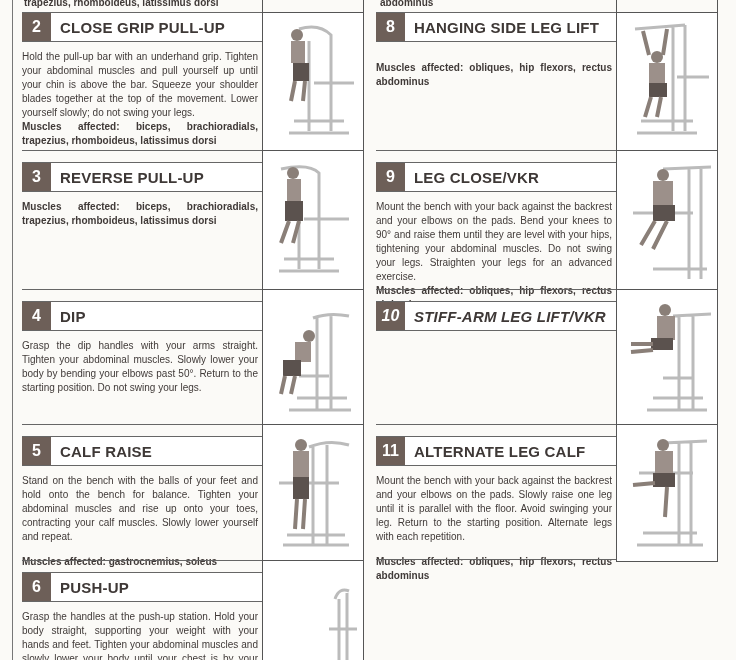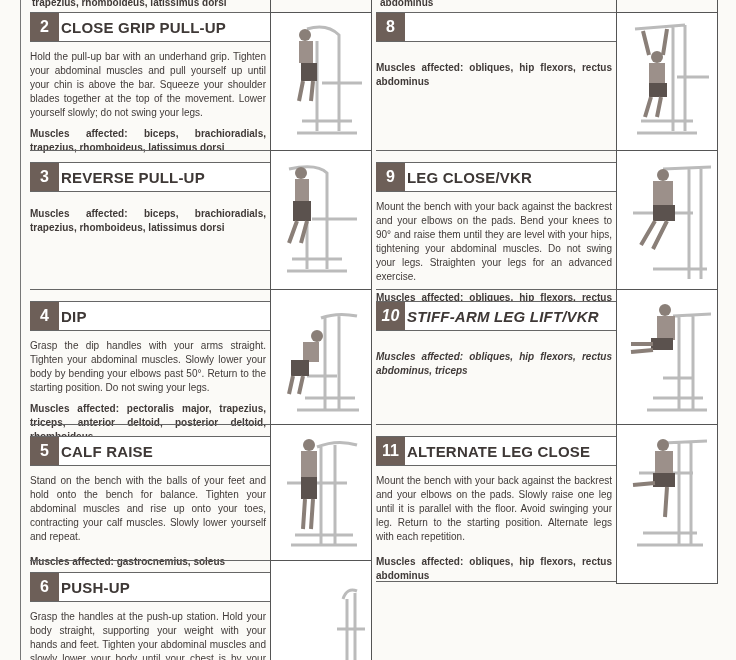--- a/index.html
+++ b/index.html
@@ -4,49 +4,49 @@
   <style>
     html, body { margin:0; padding:0; }
     body {
       width:736px; height:660px; overflow:hidden;
       background:#fbfaf7;
       font-family:"Liberation Sans", sans-serif;
       color:#3a3533;
       position:relative;
     }
     .col { position:absolute; top:0; }
-    .col-left { left:12px; width:340px; }
+    .col-left { left:4px; width:340px; }
     .col-right { left:376px; width:344px; }
     .section { position:absolute; left:0; width:100%; }
     .text-area { position:absolute; top:0; }
     .img-cell {
       position:absolute; top:0; height:100%;
       border-left:1px solid #555; border-right:1px solid #555;
       border-top:1px solid #555;
       background:#fff;
     }
     .head {
       position:absolute; top:12px; left:0; right:0; height:28px;
       border-top:1px solid #666; border-bottom:1px solid #666;
       display:flex; align-items:center; background:#fff;
     }
     .num {
       width:29px; height:100%; background:#6d5f58; color:#fff;
       display:flex; align-items:center; justify-content:center;
       font-weight:bold; font-size:16px;
     }
     .title {
-      padding-left:2px; font-weight:bold; font-size:15px; color:#3e3836;
+      padding-left:9px; font-weight:bold; font-size:15px; color:#3e3836;
       letter-spacing:0.2px;
     }
     .desc {
       position:absolute; top:50px; left:0; right:4px;
       font-size:10px; line-height:14px; text-align:justify; color:#403a38;
     }
-    .muscles { font-weight:bold; margin-top:7px; }
+    .muscles { font-weight:bold; margin-top:0; }
     .muscles.gap { margin-top:11px; }
     .fig { position:absolute; inset:8px 6px; }
   </style>
 </head>
 <body>
 
 <div class="col col-left" style="height:660px;">
   <div style="position:absolute;left:8px;top:0;width:1px;height:660px;background:#777;"></div>
   <div style="position:absolute;left:20px;top:-3px;width:230px;font-size:10px;font-weight:bold;color:#403a38;">trapezius, rhomboideus, latissimus dorsi</div>
   <div style="position:absolute;left:258px;top:0;width:100px;height:12px;border-left:1px solid #555;border-right:1px solid #555;"></div>
@@ -98,21 +98,20 @@
 
   <div class="section" style="top:289px;height:135px;">
     <div style="position:absolute;left:18px;top:0;width:240px;height:1px;background:#666;"></div>
     <div class="text-area" style="left:18px;width:240px;height:135px;">
       <div class="head">
         <div class="num">4</div>
         <div class="title">DIP</div>
       </div>
       <div class="desc">
         <div>Grasp the dip handles with your arms straight. Tighten your abdominal muscles. Slowly lower your body by bending your elbows past 50°. Return to the starting position. Do not swing your legs.</div>
-        <div class="muscles">Muscles affected: pectoralis major, trapezius, triceps, anterior deltoid, posterior deltoid, rhomboideus</div>
       </div>
     </div>
     <div class="img-cell" style="left:258px;width:100px;">
       <svg class="fig" viewBox="0 0 88 120">
         <path d="M44 20 Q60 14 80 18 M48 20 L48 112 M62 18 L62 112 M20 112 L82 112 M28 100 L78 100 M30 78 L60 78" stroke="#bbb" stroke-width="3" fill="none"></path>
         <circle cx="40" cy="38" r="6" fill="#8a7f78"></circle>
         <rect x="26" y="44" width="16" height="20" fill="#9c908a"></rect>
         <rect x="14" y="62" width="18" height="16" fill="#5b524e"></rect>
         <path d="M16 78 L12 96 M26 78 L22 96" stroke="#8a7f78" stroke-width="4"></path>
       </svg>
@@ -164,20 +163,21 @@
 
 <div class="col col-right" style="height:660px;">
   <div style="position:absolute;left:4px;top:-3px;width:220px;font-size:10px;font-weight:bold;color:#403a38;">abdominus</div>
   <div style="position:absolute;left:240px;top:0;width:100px;height:12px;border-left:1px solid #555;border-right:1px solid #555;"></div>
   <div style="position:absolute;left:0;top:12px;width:240px;height:1px;background:#666;"></div>
 
   <div class="section" style="top:0;height:150px;">
     <div class="text-area" style="left:0;width:240px;height:150px;">
       <div class="head">
         <div class="num">8</div>
+        <div class="title">HANGING SIDE LEG LIFT</div>
       </div>
       <div class="desc">
         <div class="muscles gap">Muscles affected: obliques, hip flexors, rectus abdominus</div>
       </div>
     </div>
     <div class="img-cell" style="left:240px;width:100px;top:12px;height:138px;">
       <svg class="fig" viewBox="0 0 88 120">
         <path d="M12 8 L62 4 M50 6 L50 110 M62 4 L62 110 M14 112 L74 112 M18 100 L70 100 M54 56 L86 56" stroke="#bbb" stroke-width="3" fill="none"></path>
         <path d="M20 10 L26 34 M44 8 L40 34" stroke="#8a7f78" stroke-width="4"></path>
         <circle cx="34" cy="36" r="6" fill="#8a7f78"></circle>
@@ -212,40 +212,39 @@
   </div>
 
   <div class="section" style="top:289px;height:135px;font-style:italic;">
     <div style="position:absolute;left:0;top:0;width:240px;height:1px;background:#666;"></div>
     <div class="text-area" style="left:0;width:240px;height:135px;">
       <div class="head">
         <div class="num">10</div>
         <div class="title">STIFF-ARM LEG LIFT/VKR</div>
       </div>
       <div class="desc">
-        <div class="muscles gap">Muscles affected: obliques, hip flexors, rectus abdominus, triceps</div>
       </div>
     </div>
     <div class="img-cell" style="left:240px;width:100px;">
       <svg class="fig" viewBox="0 0 88 120">
         <path d="M50 18 L88 16 M56 18 L56 112 M70 18 L70 112 M24 112 L84 112 M30 100 L80 100 M40 80 L70 80" stroke="#bbb" stroke-width="3" fill="none"></path>
         <circle cx="42" cy="12" r="6" fill="#8a7f78"></circle>
         <rect x="34" y="18" width="18" height="24" fill="#9c908a"></rect>
         <rect x="28" y="40" width="22" height="12" fill="#5b524e"></rect>
         <path d="M30 46 L8 46 M30 52 L8 54" stroke="#8a7f78" stroke-width="4"></path>
       </svg>
     </div>
   </div>
 
-  <div class="section" style="top:424px;height:158px;">
+  <div class="section" style="top:424px;height:136px;">
     <div style="position:absolute;left:0;top:0;width:240px;height:1px;background:#666;"></div>
     <div class="text-area" style="left:0;width:240px;height:136px;">
       <div class="head">
         <div class="num">11</div>
-        <div class="title">ALTERNATE LEG CLOSE</div>
+        <div class="title">ALTERNATE LEG CALF</div>
       </div>
       <div class="desc">
         <div>Mount the bench with your back against the backrest and your elbows on the pads. Slowly raise one leg until it is parallel with the floor. Avoid swinging your leg. Return to the starting position. Alternate legs with each repetition.</div>
         <div class="muscles gap">Muscles affected: obliques, hip flexors, rectus abdominus</div>
       </div>
     </div>
     <div class="img-cell" style="left:240px;width:100px;border-bottom:1px solid #555;">
       <svg class="fig" viewBox="0 0 88 120">
         <path d="M40 10 L84 8 M56 10 L56 112 M68 10 L68 112 M14 112 L80 112 M20 100 L74 100 M16 40 L70 40" stroke="#bbb" stroke-width="3" fill="none"></path>
         <circle cx="40" cy="12" r="6" fill="#8a7f78"></circle>

